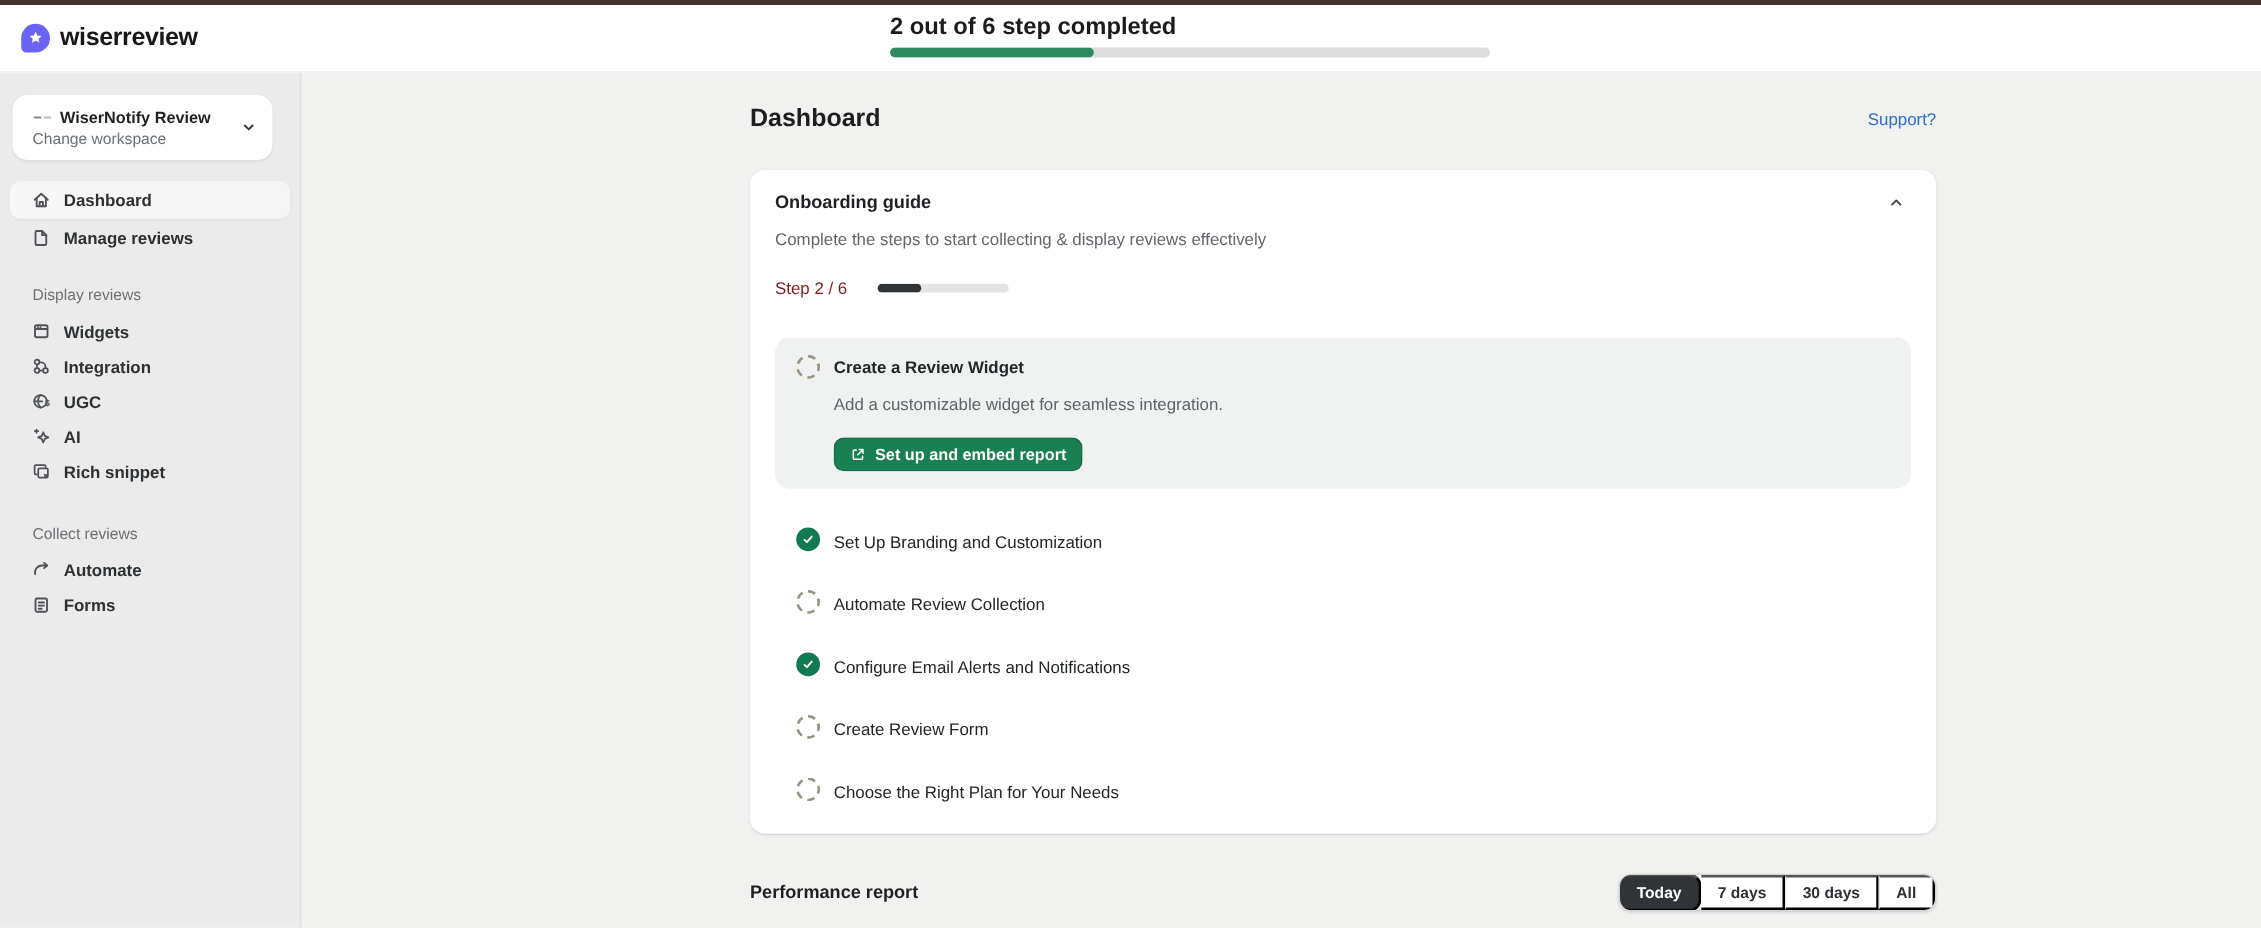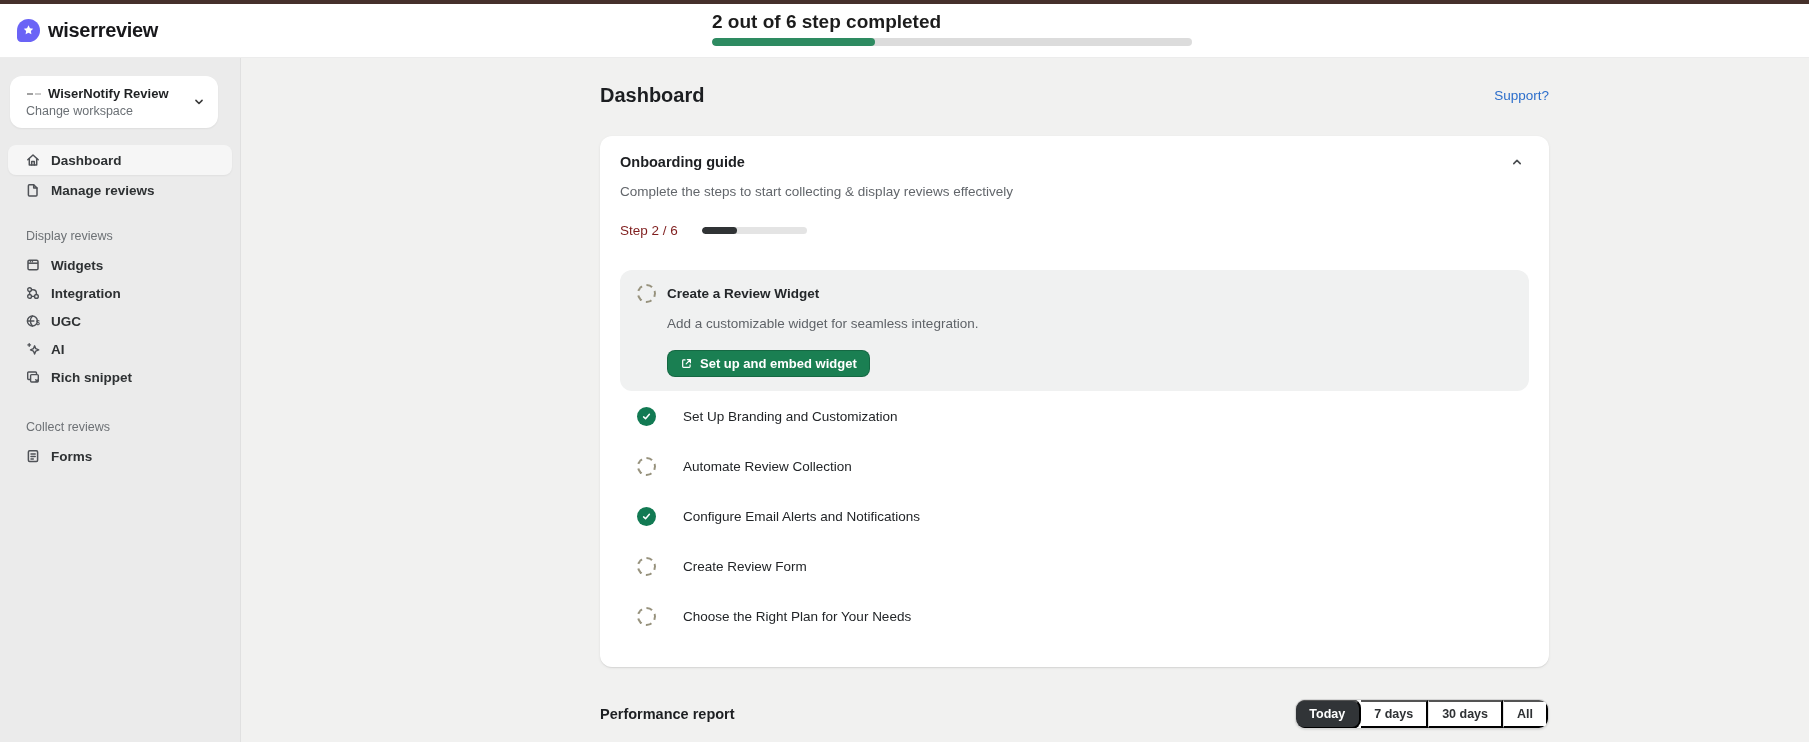--- a/index.html
+++ b/index.html
@@ -57,21 +57,21 @@
   .step-label{font-size:13.5px;color:#7f1d1d;}
   .mini-progress{width:105px;height:7px;border-radius:4px;background:#e4e4e4;margin-left:24px;overflow:hidden;}
   .mini-progress-fill{height:100%;background:#303335;border-radius:4px;}
 
   .current-box{margin-top:32px;background:#f0f1f1;border-radius:12px;padding:14px 20px 14px 17px;display:flex;gap:11px;}
   .cur-title{font-size:13.5px;font-weight:700;color:#24272a;line-height:16px;margin-top:2px;}
   .cur-desc{margin-top:14px;font-size:13.5px;color:#5f6368;line-height:16px;}
   .cta-btn{margin-top:18px;height:27px;display:inline-flex;align-items:center;gap:7px;background:#1a7f52;border:1px solid rgba(0,0,0,.18);border-radius:8px;color:#fff;font-size:13px;font-weight:700;padding:0 12px;cursor:pointer;font-family:"Liberation Sans",sans-serif;}
 
   .state-circle{width:19px;height:19px;border-radius:50%;border:2px dashed #97927d;box-sizing:border-box;flex:none;}
-  .check-row{display:flex;align-items:center;gap:27px;height:50px;padding-left:17px;cursor:pointer;}
+  .check-row{display:flex;align-items:flex-end;gap:11px;height:50px;padding-left:17px;cursor:pointer;}
   .check-row:first-of-type{margin-top:5px;}
   .check-row .check-svg{display:none;}
   .check-row.done .state-circle{border:none;background:#127a53;display:flex;align-items:center;justify-content:center;}
   .check-row.done .check-svg{display:block;}
   .step-title{font-size:13.5px;color:#222528;}
 
   .perf-row{margin-top:32px;display:flex;justify-content:space-between;align-items:center;height:30px;}
   .perf-title{font-size:14.5px;font-weight:700;color:#1d1f22;}
   .segmented{display:flex;align-items:stretch;height:28px;background:#fff;border:1px solid #d4d4d4;border-radius:10px;box-shadow:0 1px 2px rgba(0,0,0,.1);overflow:hidden;}
   .seg{display:flex;align-items:center;padding:0 13px;font-size:12.5px;font-weight:700;color:#2e3134;border-left:1px solid #e3e3e3;background:#fff;cursor:pointer;font-family:"Liberation Sans",sans-serif;}
@@ -181,20 +181,27 @@
               <span class="nav-label">Rich snippet</span>
             </div>
           </div>
         </div>
 
         <div class="section">
           <div class="section-title">Collect reviews</div>
           <div class="nav-list">
             <div class="nav-item">
               <svg class="icon16" viewBox="0 0 16 16" fill="none" stroke="#4f5257" stroke-width="1.5" stroke-linecap="round" stroke-linejoin="round">
+                  <path d="M3.1 11.3A5.6 5.6 0 0 1 8.4 4.4h4.1"></path>
+                  <path d="M10.3 2.3l2.4 2.1-2.4 2.1"></path>
+                </svg>
+              <span class="nav-label">Automate</span>
+            </div>
+            <div class="nav-item">
+              <svg class="icon16" viewBox="0 0 16 16" fill="none" stroke="#4f5257" stroke-width="1.5" stroke-linecap="round" stroke-linejoin="round">
                   <rect x="3.4" y="2.8" width="9.2" height="10.6" rx="1.2"></rect>
                   <path d="M6 6h4.2M6 8.5h4.2M6 11h2.3"></path>
                 </svg>
               <span class="nav-label">Forms</span>
             </div>
           </div>
         </div>
       </nav>
     </aside>
 
@@ -226,21 +233,21 @@
           <div class="current-box">
             <span class="state-circle"></span>
             <div>
               <div class="cur-title">Create a Review Widget</div>
               <div class="cur-desc">Add a customizable widget for seamless integration.</div>
               <button class="cta-btn">
                 <svg width="13" height="13" viewBox="0 0 16 16" fill="none" stroke="#fff" stroke-width="1.5" stroke-linecap="round" stroke-linejoin="round">
                     <path d="M6.2 3.6H4.3a1 1 0 0 0-1 1v7.1a1 1 0 0 0 1 1h7.1a1 1 0 0 0 1-1V9.8"></path>
                     <path d="M9 3.2h3.8V7M12.6 3.4L7.6 8.4"></path>
                   </svg>
-                <span>Set up and embed widget</span>
+                <span>Set up and embed report</span>
               </button>
             </div>
           </div>
 
           <div class="check-row done">
             <span class="state-circle">
                 <svg class="check-svg" width="11" height="11" viewBox="0 0 16 16">
                   <path d="M3.8 8.6l2.8 2.6 5.6-6.4" fill="none" stroke="#fff" stroke-width="2.2" stroke-linecap="round" stroke-linejoin="round"></path>
                 </svg>
               </span>

